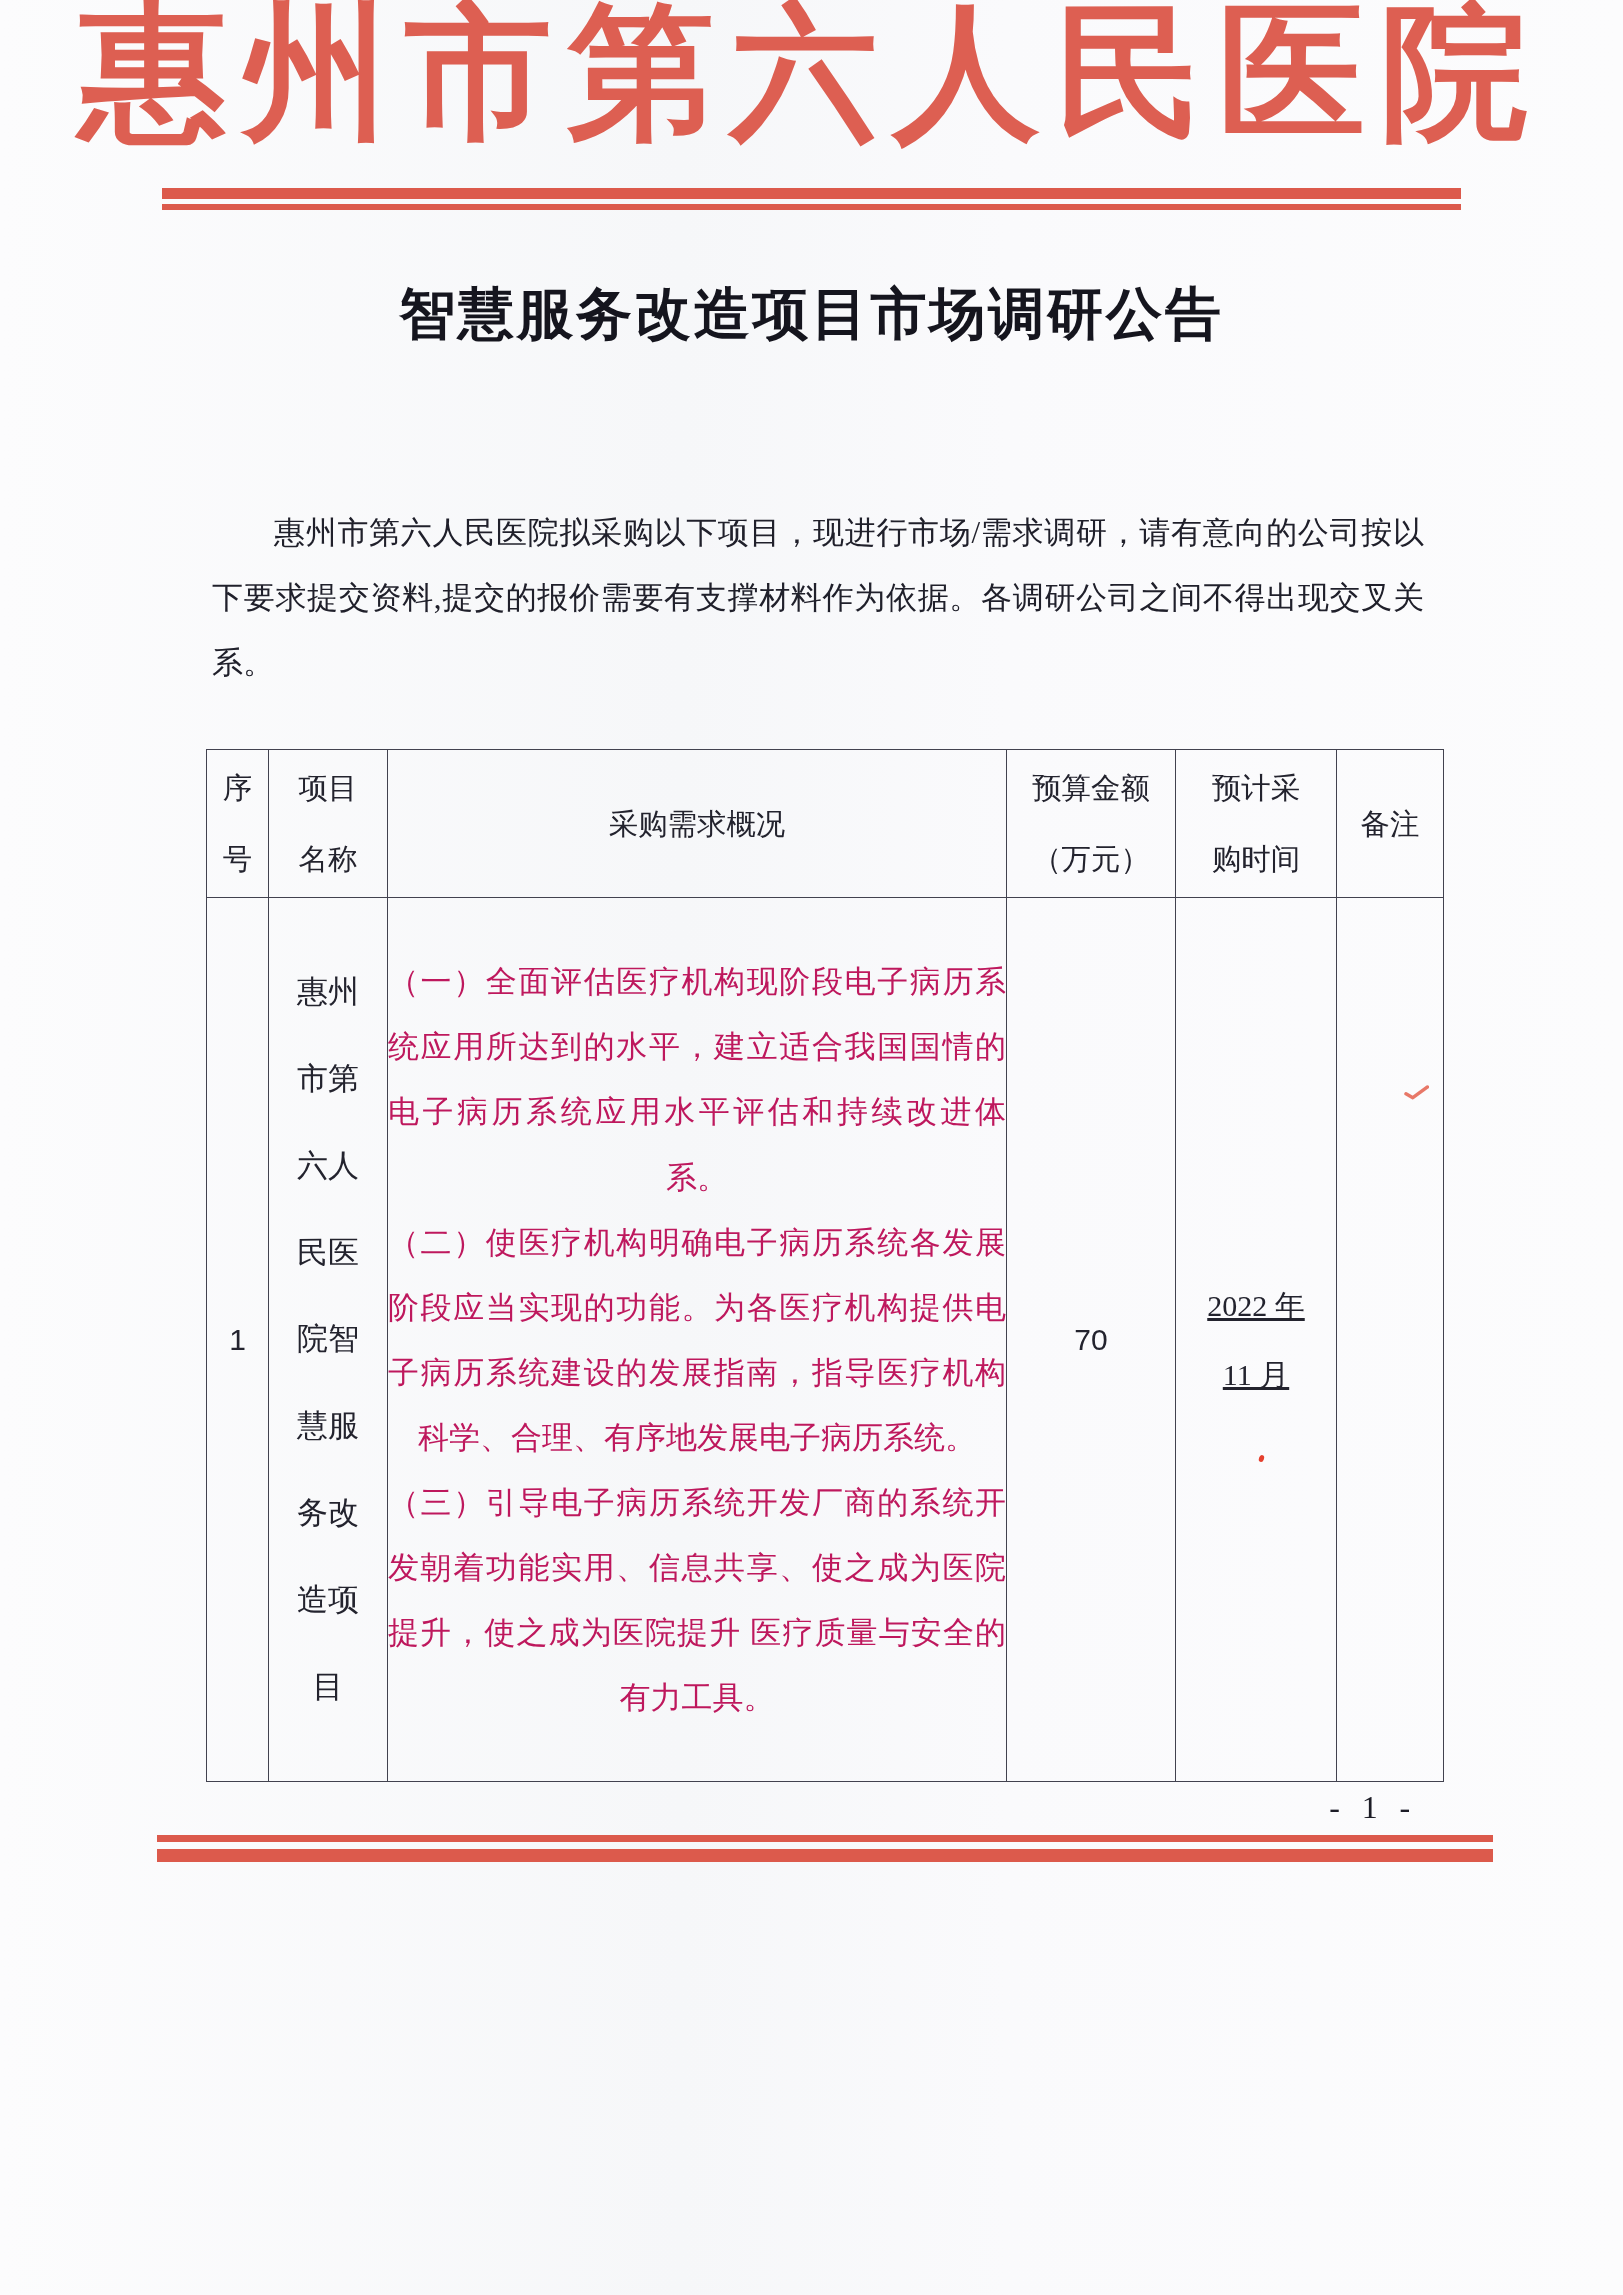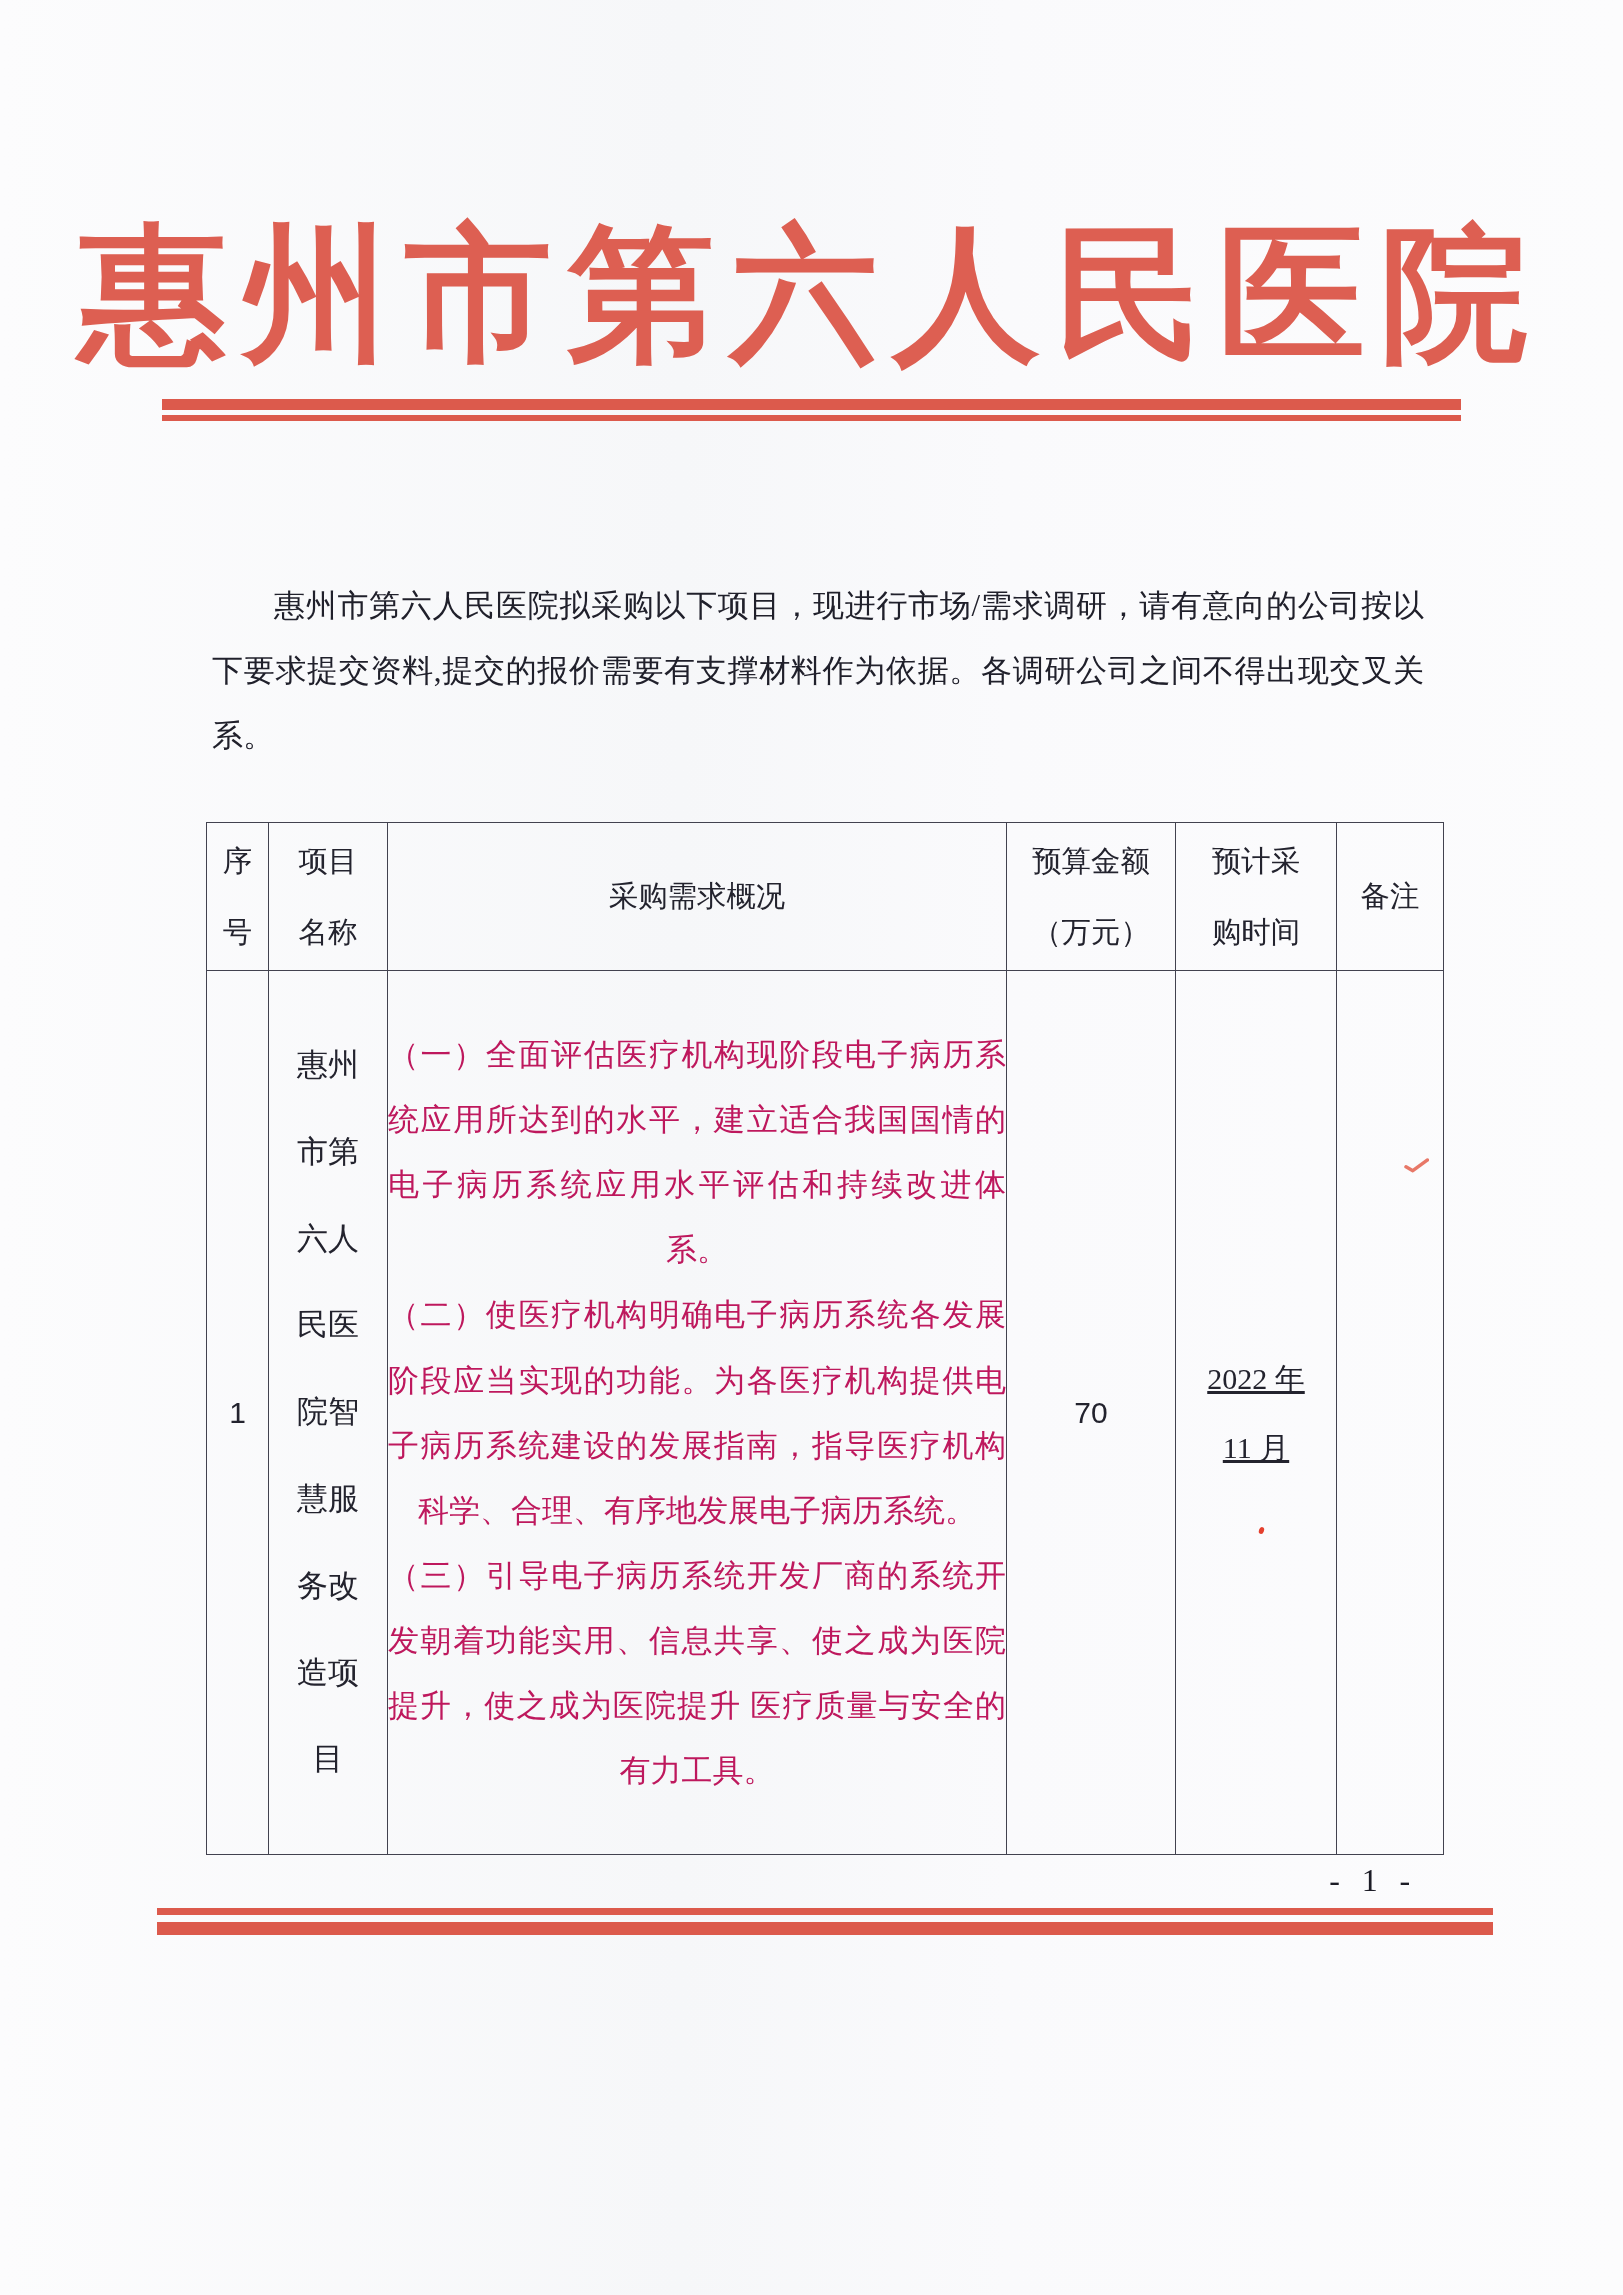--- a/index.html
+++ b/index.html
@@ -9,28 +9,28 @@
     font-family: "Liberation Serif", "DejaVu Serif", serif;
     color: #23232e;
     position: relative;
     overflow: hidden;
   }
   .page { position: relative; width: 100%; height: 100%; }
 
   
   .hospital-title {
     margin: 0;
-    padding-top: 211px;
     text-align: center;
     font-size: 147px;
     line-height: 1.15;
     font-weight: 600;
     letter-spacing: 15.7px;
     color: #dd5f52;
     white-space: nowrap;
+    font-family: Liberation Mono, monospace;
   }
   .sep { margin: 18.7px 162px 0 162px; }
   .sep-thick { height: 10.8px; background: #dc5a4c; }
   .sep-thin  { height: 5.4px; background: #dc5a4c; margin-top: 5.9px; }
 
   
   .doc-title {
     margin: 71px 0 0 0;
     text-align: center;
     font-size: 56px;
@@ -143,20 +143,21 @@
 
 <div class="page">
 
   <h1 class="hospital-title">惠州市第六人民医院</h1>
 
   <div class="sep">
     <div class="sep-thick"></div>
     <div class="sep-thin"></div>
   </div>
 
+  <h2 class="doc-title">智慧服务改造项目市场调研公告</h2>
 
   <p class="intro">惠州市第六人民医院拟采购以下项目，现进行市场/需求调研，请有意向的公司按以下要求提交资料,提交的报价需要有支撑材料作为依据。各调研公司之间不得出现交叉关系。</p>
 
 
   <table class="project-table">
     <colgroup>
       <col style="width:62px">
       <col style="width:119px">
       <col style="width:619px">
       <col style="width:169px">

